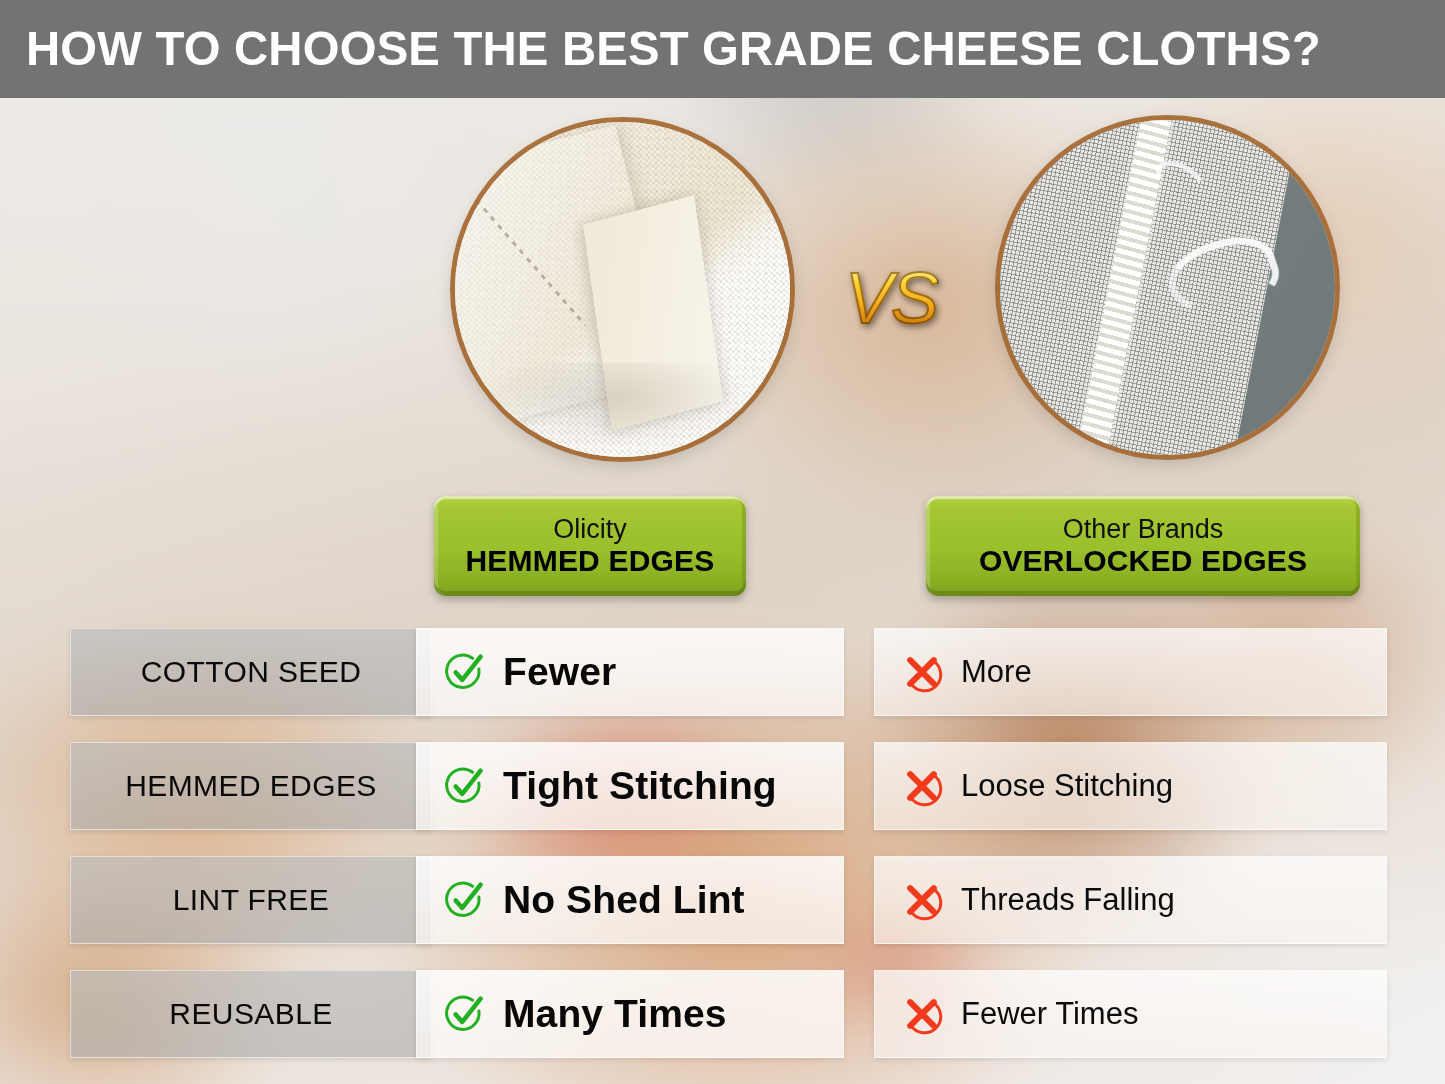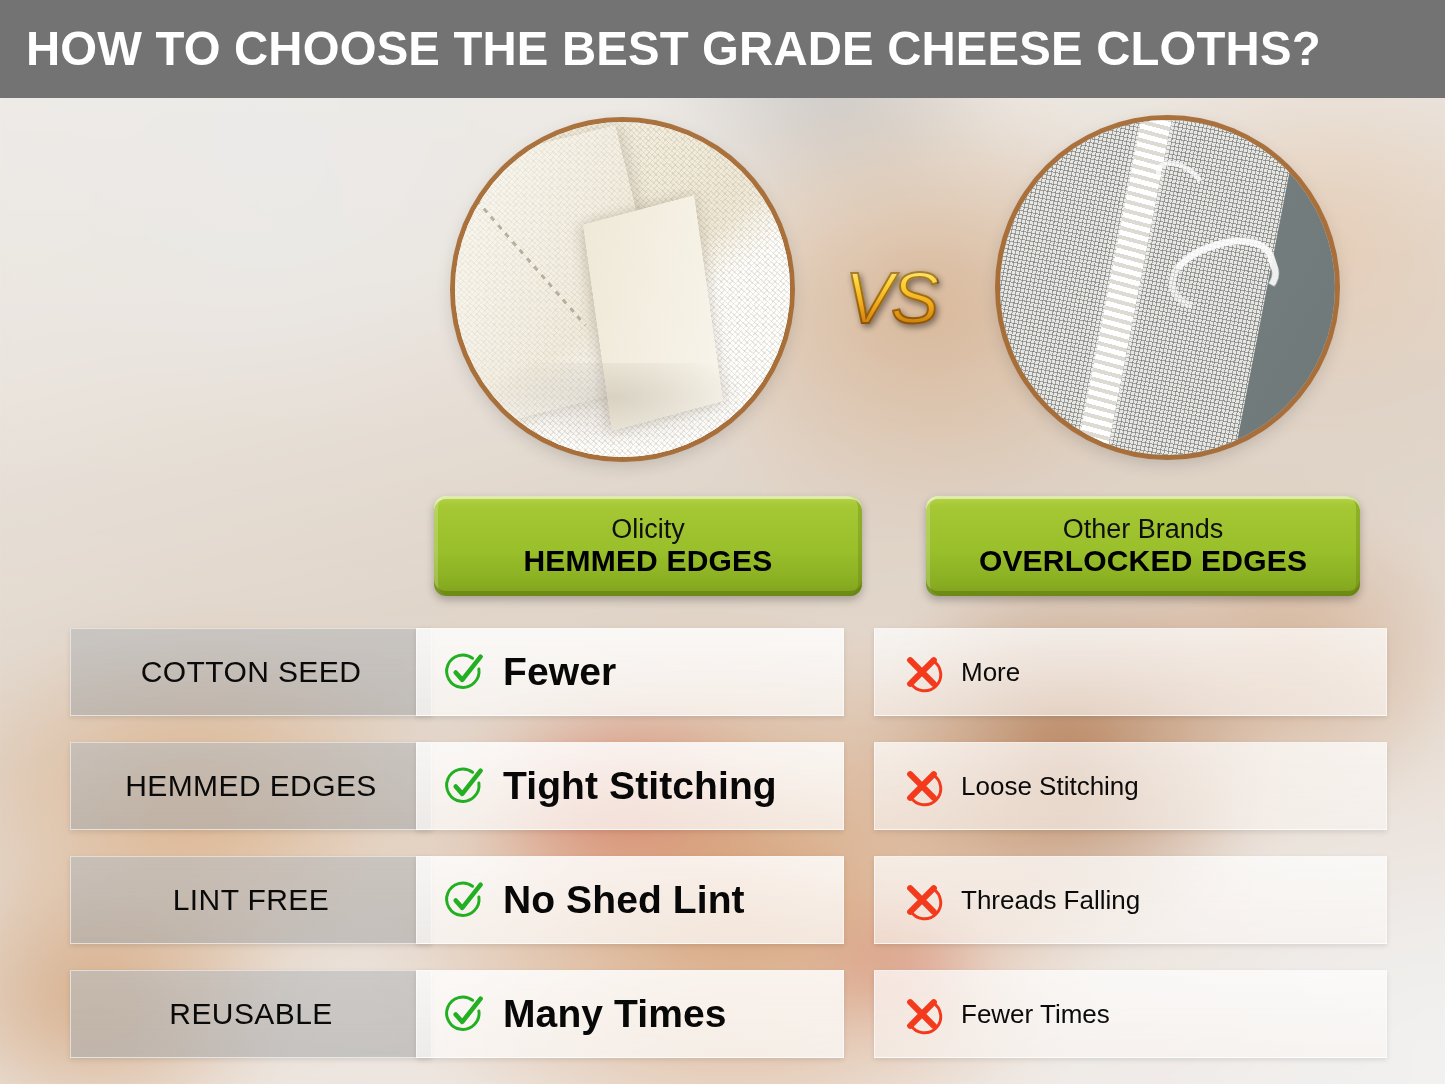--- a/index.html
+++ b/index.html
@@ -206,21 +206,21 @@
       inset 0 -5px 0 rgba(95,120,14,0.55),
       inset 4px 0 0 rgba(255,255,255,0.20),
       inset -4px 0 0 rgba(95,120,14,0.30),
       0 4px 8px rgba(0,0,0,0.25);
     display: flex;
     flex-direction: column;
     align-items: center;
     justify-content: center;
     z-index: 25;
   }
-  .pill-left  { left: 434px; width: 428px; }
+  .pill-left  { left: 434px; width: 312px; }
   .pill-right { left: 926px; width: 434px; }
   .pill-brand {
     color: #101010;
     font-size: 27px;
     font-weight: 400;
     line-height: 1.08;
   }
   .pill-edge {
     color: #000000;
     font-size: 30px;
@@ -277,21 +277,21 @@
   }
   .cell-bad {
     left: 874px;
     width: 513px;
     padding-left: 26px;
     background: linear-gradient(180deg, rgba(255,255,255,0.72) 0%, rgba(250,246,243,0.62) 100%);
     box-shadow: 0 2px 5px rgba(0,0,0,0.10);
   }
   .cell-bad .txt {
     color: #0b0b0b;
-    font-size: 26px;
+    font-size: 31px;
     font-weight: 400;
   }
 
   .icon {
     width: 42px;
     height: 42px;
     flex: 0 0 42px;
     margin-right: 18px;
     display: block;
   }

